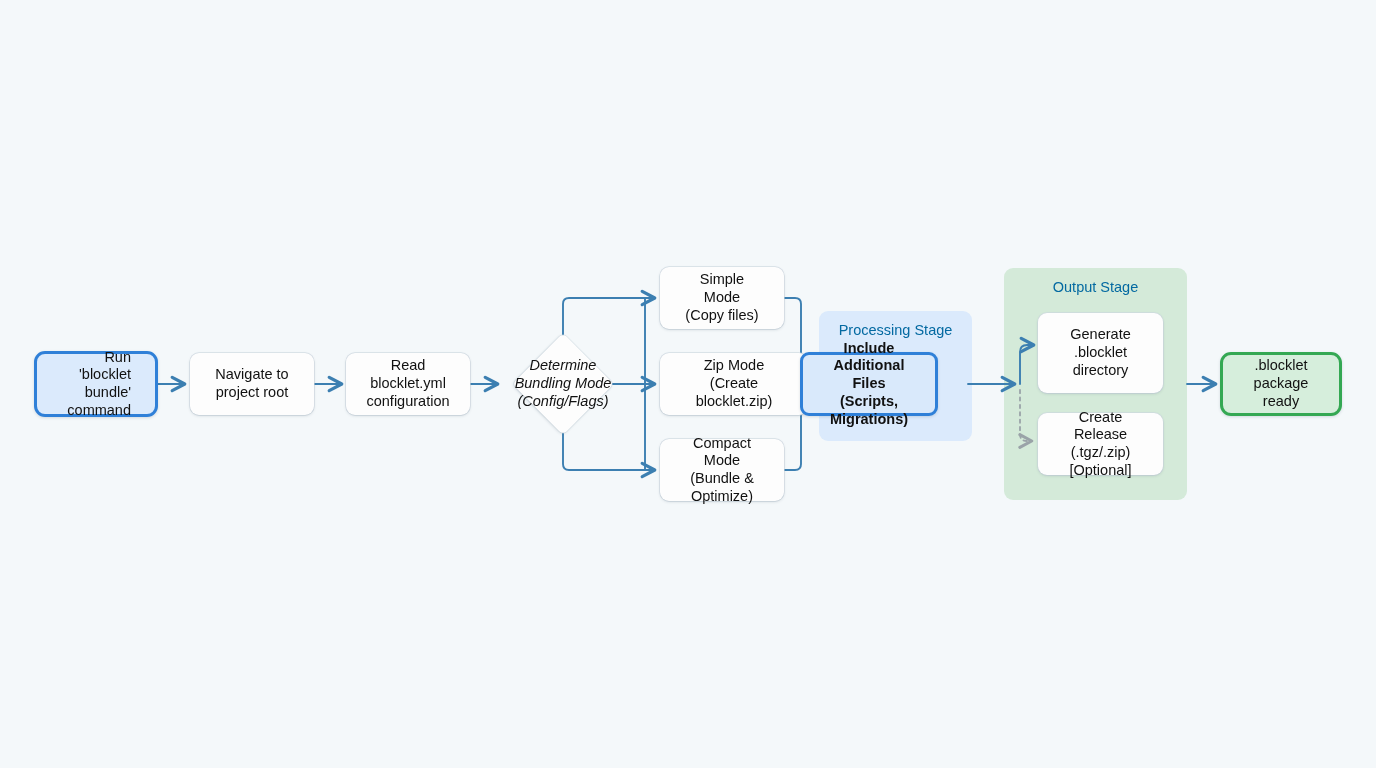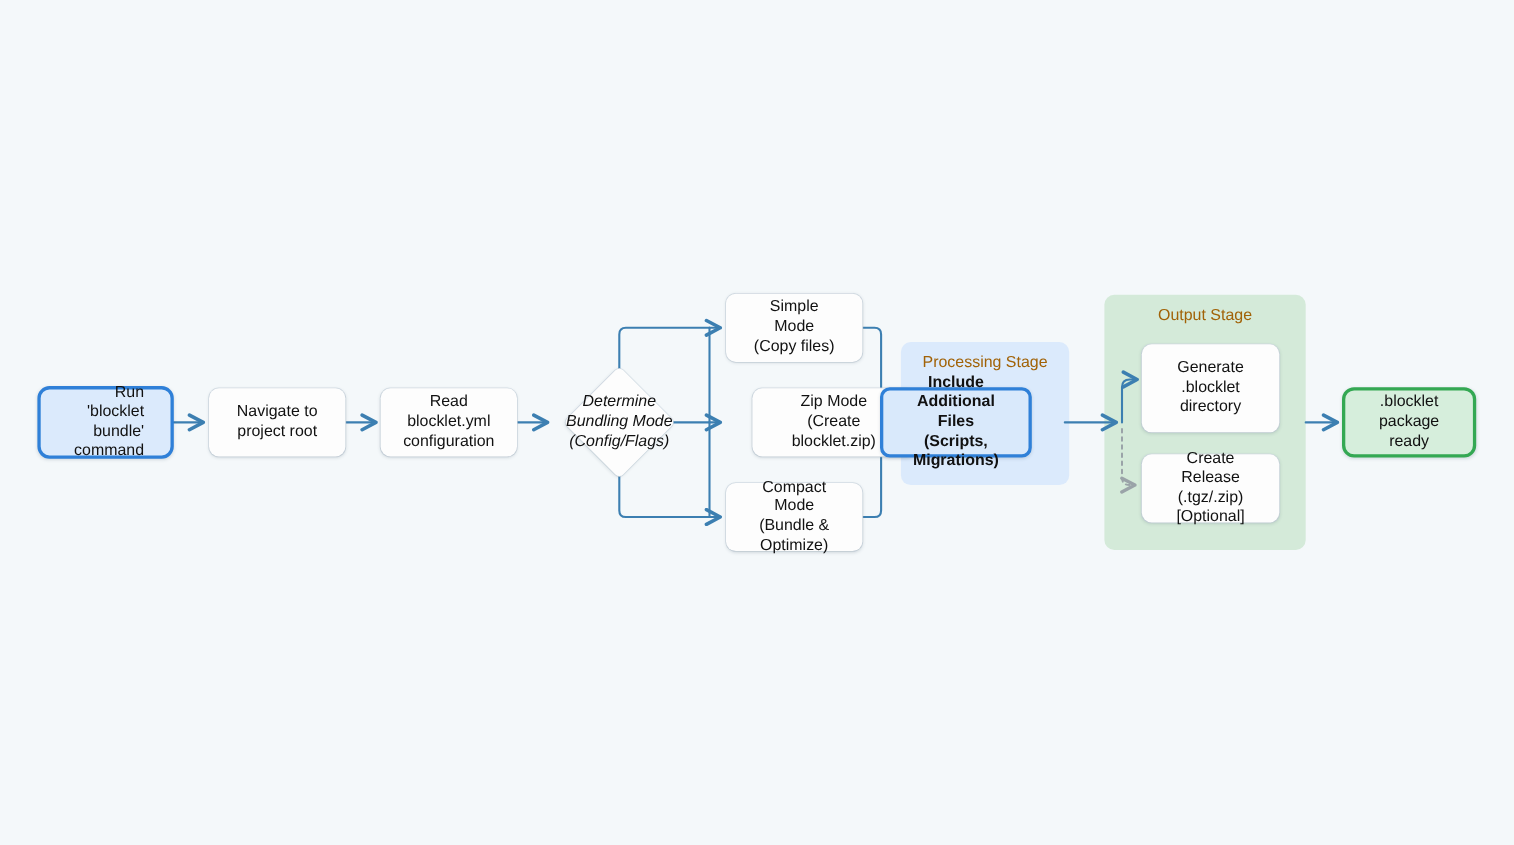--- a/index.html
+++ b/index.html
@@ -27,21 +27,21 @@
   .group-box {
     position: absolute;
     border-radius: 9px;
     box-sizing: border-box;
   }
   .group-title {
     position: absolute;
     width: 100%;
     text-align: center;
     font-size: 14.5px;
-    color: #a16207;
+    color: #0369a1;
     top: 11px;
     left: 0;
   }
   .node {
     position: absolute;
     box-sizing: border-box;
     display: flex;
     align-items: center;
     justify-content: center;
     text-align: center;
@@ -190,21 +190,21 @@
     </div>
   </div>
 
   <div class="node plain" style="left:660px; top:267px; width:124px; height:62px;">
     <span>
       <span>Simple Mode</span><br>
       <span>(Copy files)</span>
     </span>
   </div>
 
-  <div class="node plain" style="left:660px; top:353px; width:148px; height:62px;margin-left:24px;">
+  <div class="node plain" style="left:660px; top:353px; width:148px; height:62px;">
     <span>
       <span>Zip Mode</span><br>
       <span>(Create blocklet.zip)</span>
     </span>
   </div>
 
   <div class="node plain" style="left:660px; top:439px; width:124px; height:62px;">
     <span>
       <span>Compact Mode</span><br>
       <span>(Bundle &amp; Optimize)</span>

